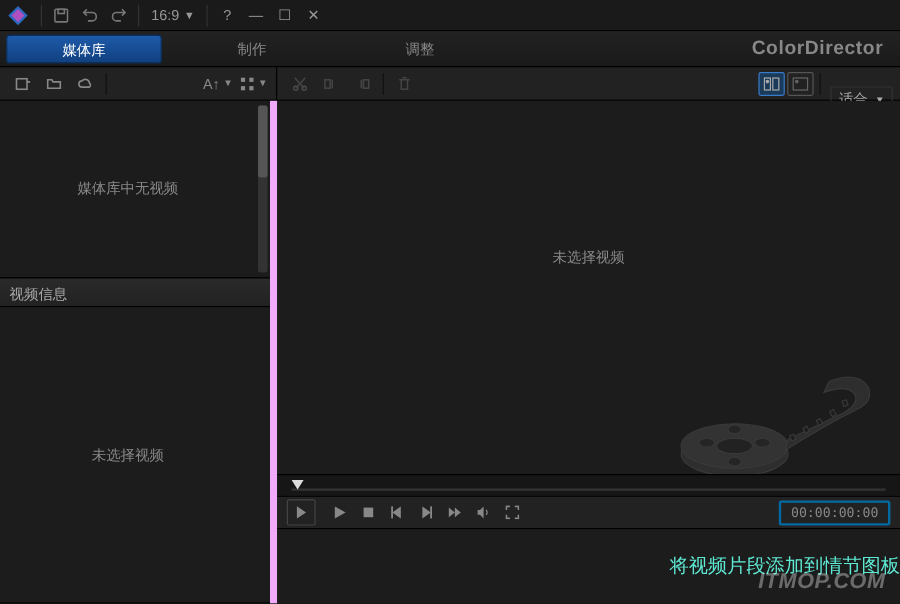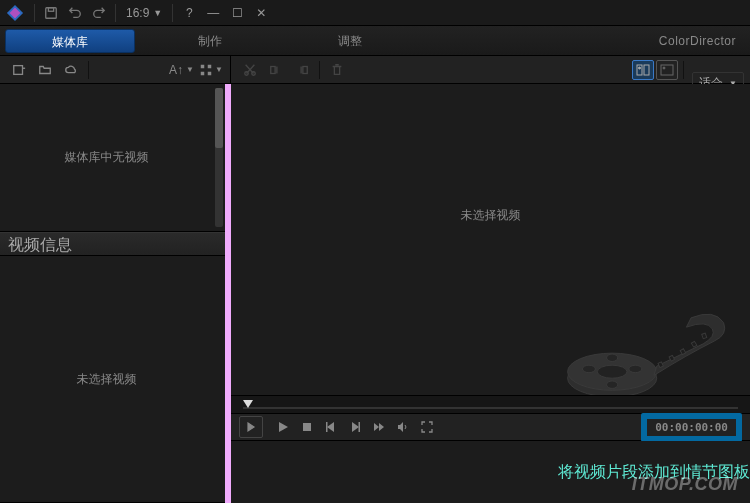--- a/index.html
+++ b/index.html
@@ -14,56 +14,56 @@
 .ticon { width: 24px; height: 26px; display: flex; align-items: center; justify-content: center; color: #777; cursor: pointer; }
 .ticon svg { width: 14px; height: 14px; }
 .ratio-box { display: flex; align-items: center; padding: 0 6px; color: #999; }
 .title-spacer { flex: 1; text-align: center; color: #999; font-size: 12px; padding-right: 40px; }
 .win-btns { display: flex; }
 .win-btn { width: 24px; height: 26px; display: flex; align-items: center; justify-content: center; color: #999; cursor: pointer; }
 
 .tabbar { height: 30px; background: linear-gradient(#222, #1a1a1a); display: flex; align-items: center; border-bottom: 1px solid #000; position: relative; }
 .tab { width: 130px; text-align: center; height: 24px; line-height: 24px; color: #888; margin: 0 5px; cursor: pointer; font-size: 12px; border-radius: 3px; }
 .tab.active { background: linear-gradient(#1e5aa8, #104080); color: #fff; border: 1px solid #0a3060; }
-.brand { position: absolute; right: 14px; color: #888; font-size: 12px; font-weight: 400; letter-spacing: 0.5px; }
+.brand { position: absolute; right: 14px; color: #888; font-size: 16px; font-weight: 700; letter-spacing: 0.5px; }
 
 .toolbar-row { height: 28px; background: #222; display: flex; border-bottom: 1px solid #000; }
 .toolbar-left { width: 231px; display: flex; align-items: center; padding: 0 6px; border-right: 1px solid #000; }
 .toolbar-right { flex: 1; display: flex; align-items: center; padding: 0 6px; }
 .tbtn { width: 24px; height: 22px; display: flex; align-items: center; justify-content: center; color: #888; cursor: pointer; margin: 0 1px; }
 .tbtn svg { width: 14px; height: 14px; }
 .tbtn.disabled { color: #444; }
 .tsep { width: 1px; height: 18px; background: #111; margin: 0 4px; }
 .tflex { flex: 1; }
 .tdrop { display: flex; align-items: center; padding: 0 6px; color: #aaa; cursor: pointer; height: 22px; border: 1px solid #333; border-radius: 2px; margin-left: 4px; margin-top: 27px; }
 .tdrop-small { display: flex; align-items: center; color: #888; padding: 0 4px; }
 
 .content { display: flex; height: calc(503px - 26px - 30px - 28px); }
 .leftcol { width: 231px; display: flex; flex-direction: column; border-right: 6px solid #f0abfc; }
 .panel { background: #1c1c1c; border-bottom: 1px solid #000; position: relative; }
 .panel.media { height: 148px; }
 .panel-center { position: absolute; inset: 0; display: flex; align-items: center; justify-content: center; color: #888; font-size: 12px; padding-right: 12px; }
 .scrollbar { position: absolute; right: 2px; top: 4px; bottom: 4px; width: 8px; background: #333; border-radius: 2px; }
 .scrollbar-thumb { position: absolute; top: 0; left: 0; right: 0; height: 60px; background: #555; border-radius: 2px; }
-.panel-header { height: 24px; background: linear-gradient(#2a2a2a, #222); border-top: 1px solid #333; border-bottom: 1px solid #000; padding: 0 8px; line-height: 24px; color: #aaa; font-size: 16px; }
+.panel-header { height: 24px; background: linear-gradient(#2a2a2a, #222); border-top: 1px solid #333; border-bottom: 1px solid #000; padding: 0 8px; line-height: 24px; color: #aaa; font-size: 12px; }
 .panel.info { flex: 1; }
 
 .rightcol { flex: 1; display: flex; flex-direction: column; position: relative; }
 .preview { flex: 1; background: #1c1c1c; position: relative; display: flex; align-items: center; justify-content: center; }
 .preview-text { position: absolute; top: 42%; left: 50%; transform: translate(-50%, -50%); color: #888; font-size: 12px; }
 .filmreel { position: absolute; right: 15px; bottom: -25px; width: 190px; height: 130px; }
 
 .timeline { height: 18px; background: #161616; position: relative; border-top: 1px solid #000; }
 .timeline-track { position: absolute; left: 12px; right: 12px; top: 11px; height: 2px; background: #333; }
 .timeline-marker { position: absolute; left: 12px; top: 4px; width: 0; height: 0; border-left: 5px solid transparent; border-right: 5px solid transparent; border-top: 8px solid #ddd; }
 
 .controls { height: 28px; background: #222; display: flex; align-items: center; padding: 0 8px; border-top: 1px solid #000; border-bottom: 1px solid #000; }
 .ctrl-btn { width: 24px; height: 22px; display: flex; align-items: center; justify-content: center; color: #888; cursor: pointer; }
 .ctrl-btn svg { width: 12px; height: 12px; }
-.timecode { margin-left: auto; padding: 2px 8px; border: 6px solid #0369a1; color: #888; font-family: monospace; font-size: 11px; border-radius: 2px; font-weight: bold; }
+.timecode { margin-left: auto; padding: 2px 8px; border: 2px solid #0369a1; color: #888; font-family: monospace; font-size: 11px; border-radius: 2px; }
 
 .storyboard { height: 62px; background: #1c1c1c; display: flex; align-items: center; justify-content: flex-end; color: #5eead4; font-size: 16px; }
 
 .watermark { position: absolute; right: 12px; bottom: 8px; color: rgba(255,255,255,0.35); font-size: 18px; font-style: italic; font-weight: bold; letter-spacing: 0.5px; pointer-events: none; text-align: right; }
 
 .icon-square { width: 22px; height: 20px; border: 1px solid #555; border-radius: 2px; display: flex; align-items: center; justify-content: center; margin: 0 1px; }
 .icon-square.active { border-color: #3a7ac8; background: #1a3a5a; }
 </style>
 </head>
 <body>

